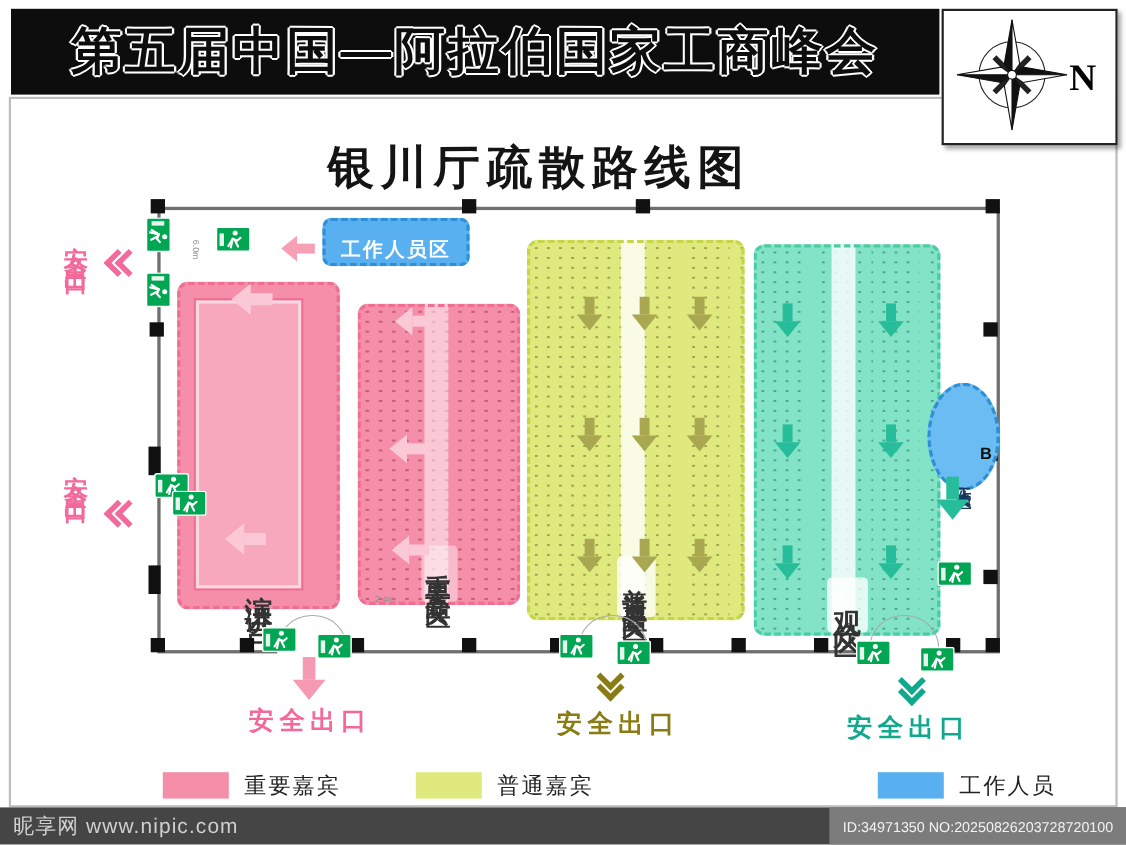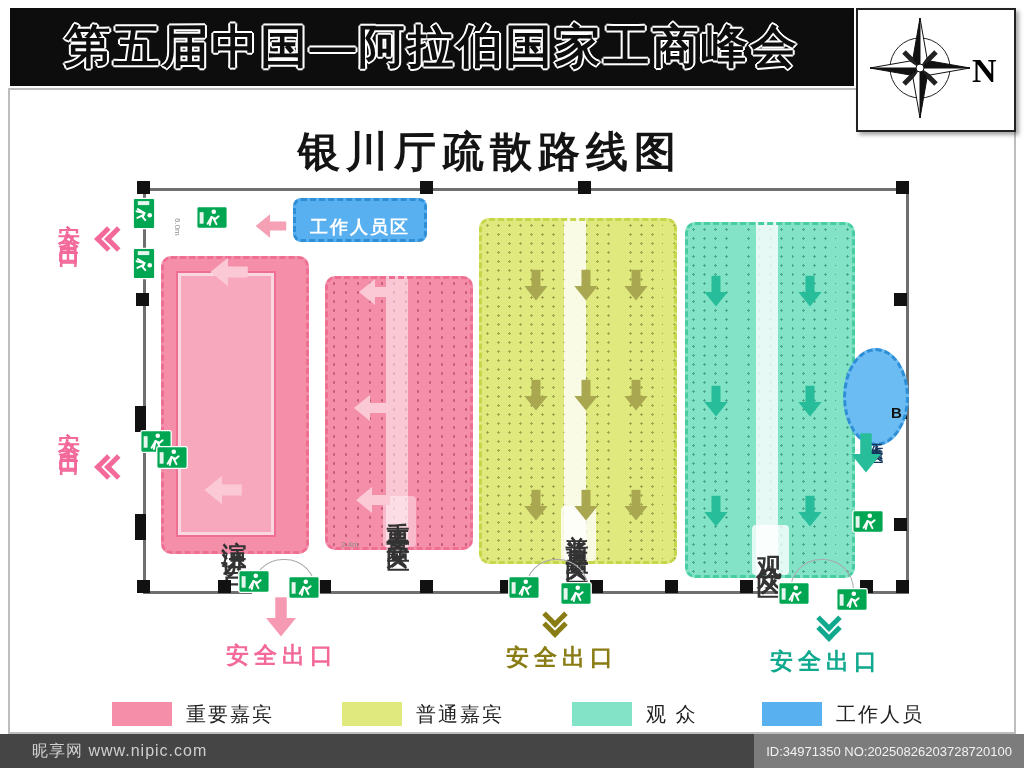--- a/index.html
+++ b/index.html
@@ -78,28 +78,28 @@
   .chev{position:absolute;width:13px;height:13px;border-left:5px solid currentColor;border-bottom:5px solid currentColor;z-index:6;}
   .chev-left{transform:rotate(45deg);}
   .chev-down{transform:rotate(-45deg);}
   .c-pink{color:#f2699a;} .c-olive{color:#8a7c14;} .c-teal{color:#10a98e;}
 
   .exit-v{position:absolute;writing-mode:vertical-rl;text-orientation:upright;font-weight:bold;
           font-size:22px;letter-spacing:9px;z-index:6;}
   .exit-h{position:absolute;font-weight:bold;font-size:23px;letter-spacing:5px;z-index:6;}
 
   
-  .legend-item{position:absolute;top:700px;height:28px;display:flex;align-items:center;gap:14px;z-index:6;}
+  .legend-item{position:absolute;top:700px;height:28px;display:flex;align-items:center;gap:14px;z-index:6;margin-left:36px;}
   .swatch{width:60px;height:24px;}
   .legend-label{font-size:20px;color:#222;letter-spacing:2px;}
 
   
   .footer{position:absolute;left:0;top:734px;width:1024px;height:34px;background:#454545;
           display:flex;align-items:center;z-index:10;}
-  .watermark{color:#cfcfcf;font-size:16px;padding-left:12px;letter-spacing:1px;margin-left:20px;}
+  .watermark{color:#cfcfcf;font-size:19px;padding-left:12px;letter-spacing:1px;}
   .id-panel{margin-left:auto;height:100%;background:#7c7c7c;color:#f2f2f2;display:flex;align-items:center;
             padding:0 12px;font-size:13px;}
 </style>
 </head>
 <body>
 
 <div class="page" id="page">
 
   <div class="frame"></div>
 
@@ -202,24 +202,20 @@
   <div class="chev chev-down c-teal" style="left:820px;top:620px"></div>
 
   <div class="legend-item" style="left:112px">
     <div class="swatch" style="background-color: rgb(245, 142, 169);"></div>
     <div class="legend-label">重要嘉宾</div>
   </div>
   <div class="legend-item" style="left:342px">
     <div class="swatch" style="background-color: rgb(223, 233, 125);"></div>
     <div class="legend-label">普通嘉宾</div>
   </div>
-  <div class="legend-item" style="left:572px">
-    <div class="swatch" style="background-color: rgb(130, 227, 198);"></div>
-    <div class="legend-label">观 众</div>
-  </div>
   <div class="legend-item" style="left:762px">
     <div class="swatch" style="background-color: rgb(88, 176, 241);"></div>
     <div class="legend-label">工作人员</div>
   </div>
 
   <div class="footer">
     <div class="watermark">昵享网 www.nipic.com</div>
     <div class="id-panel">ID:34971350 NO:20250826203728720100</div>
   </div>
 

